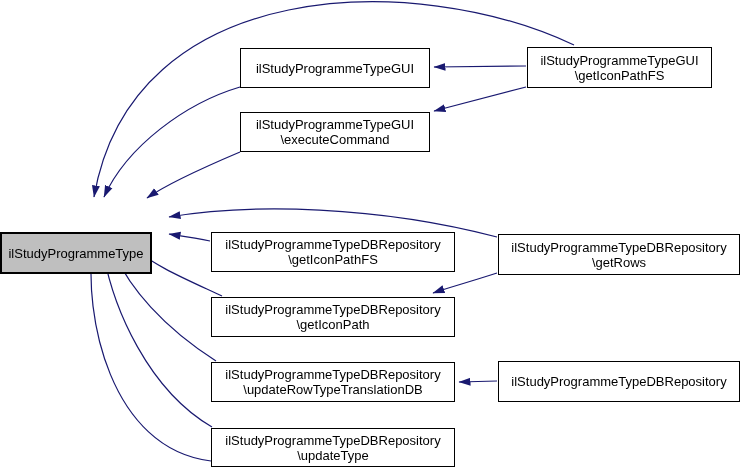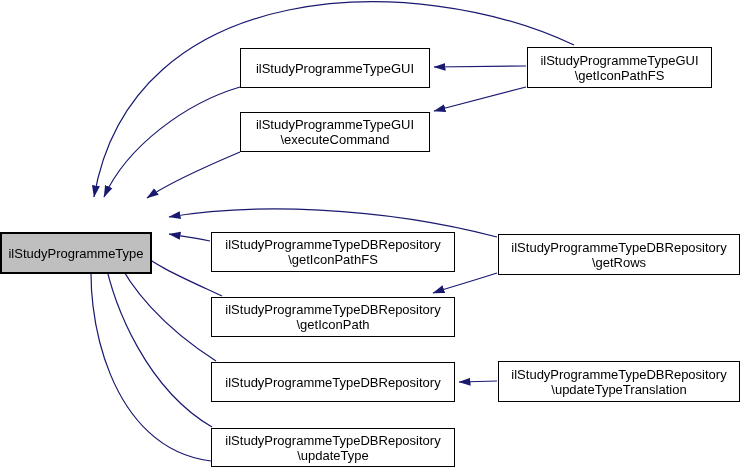--- a/index.html
+++ b/index.html
@@ -110,25 +110,25 @@
     <span>\getRows</span>
   </div>
 
   <div class="node" id="n-getIconPath">
     <span>ilStudyProgrammeTypeDBRepository</span>
     <span>\getIconPath</span>
   </div>
 
   <div class="node" id="n-updateRowTypeTranslationDB">
     <span>ilStudyProgrammeTypeDBRepository</span>
+    <span>\updateRowTypeTranslationDB</span>
   </div>
 
   <div class="node" id="n-updateTypeTranslation">
     <span>ilStudyProgrammeTypeDBRepository</span>
-    <span>\updateTypeTranslation</span>
   </div>
 
   <div class="node" id="n-updateType">
     <span>ilStudyProgrammeTypeDBRepository</span>
     <span>\updateType</span>
   </div>
 
 </div>
 
 </body></html>

